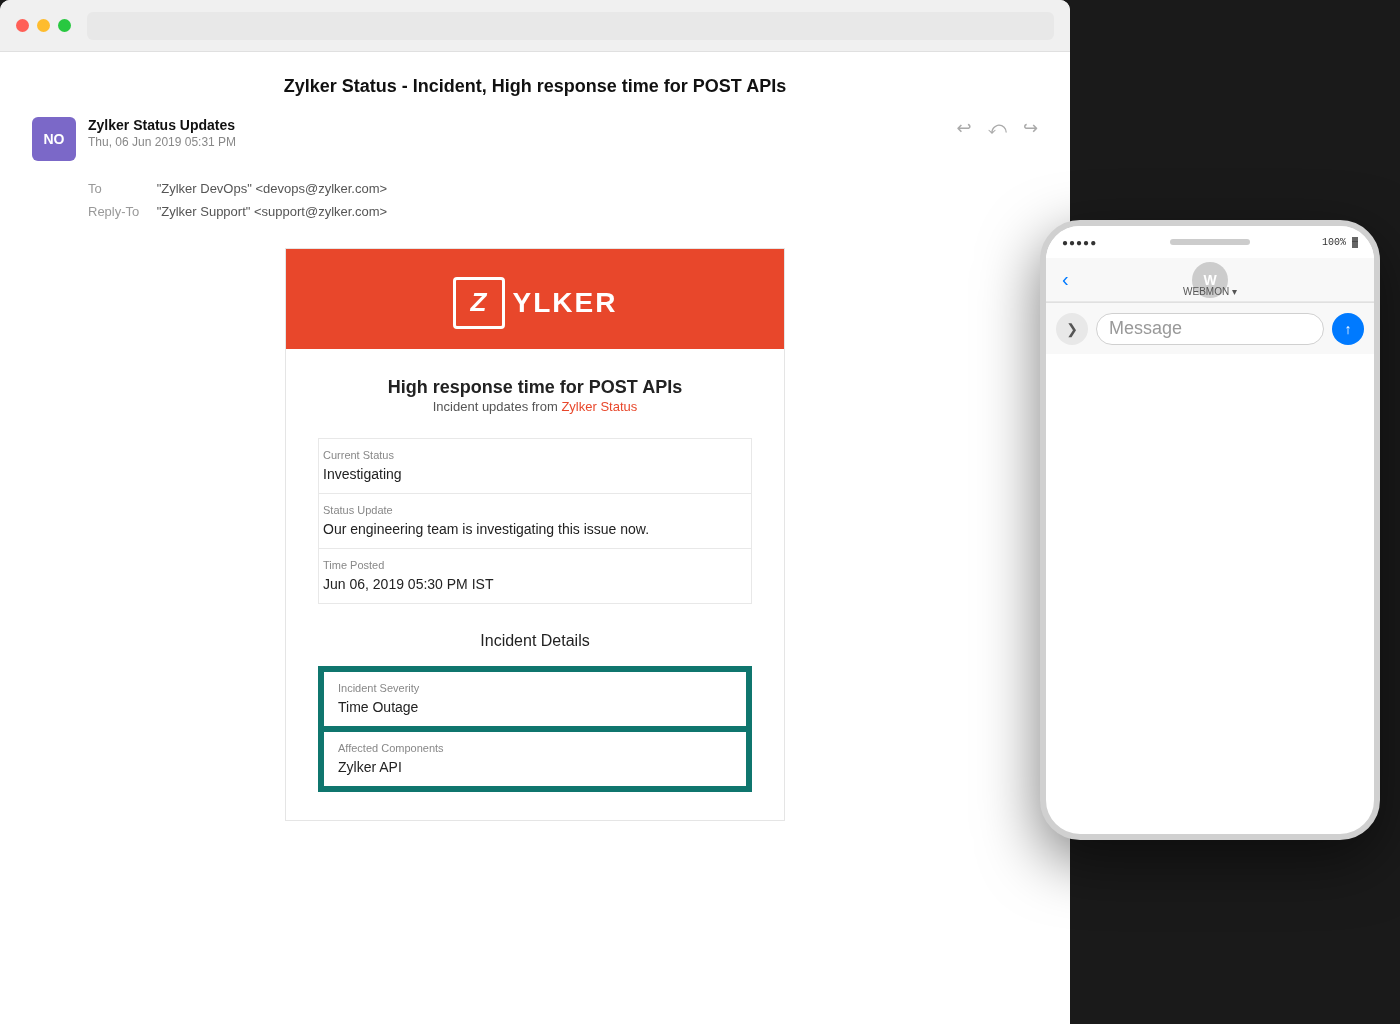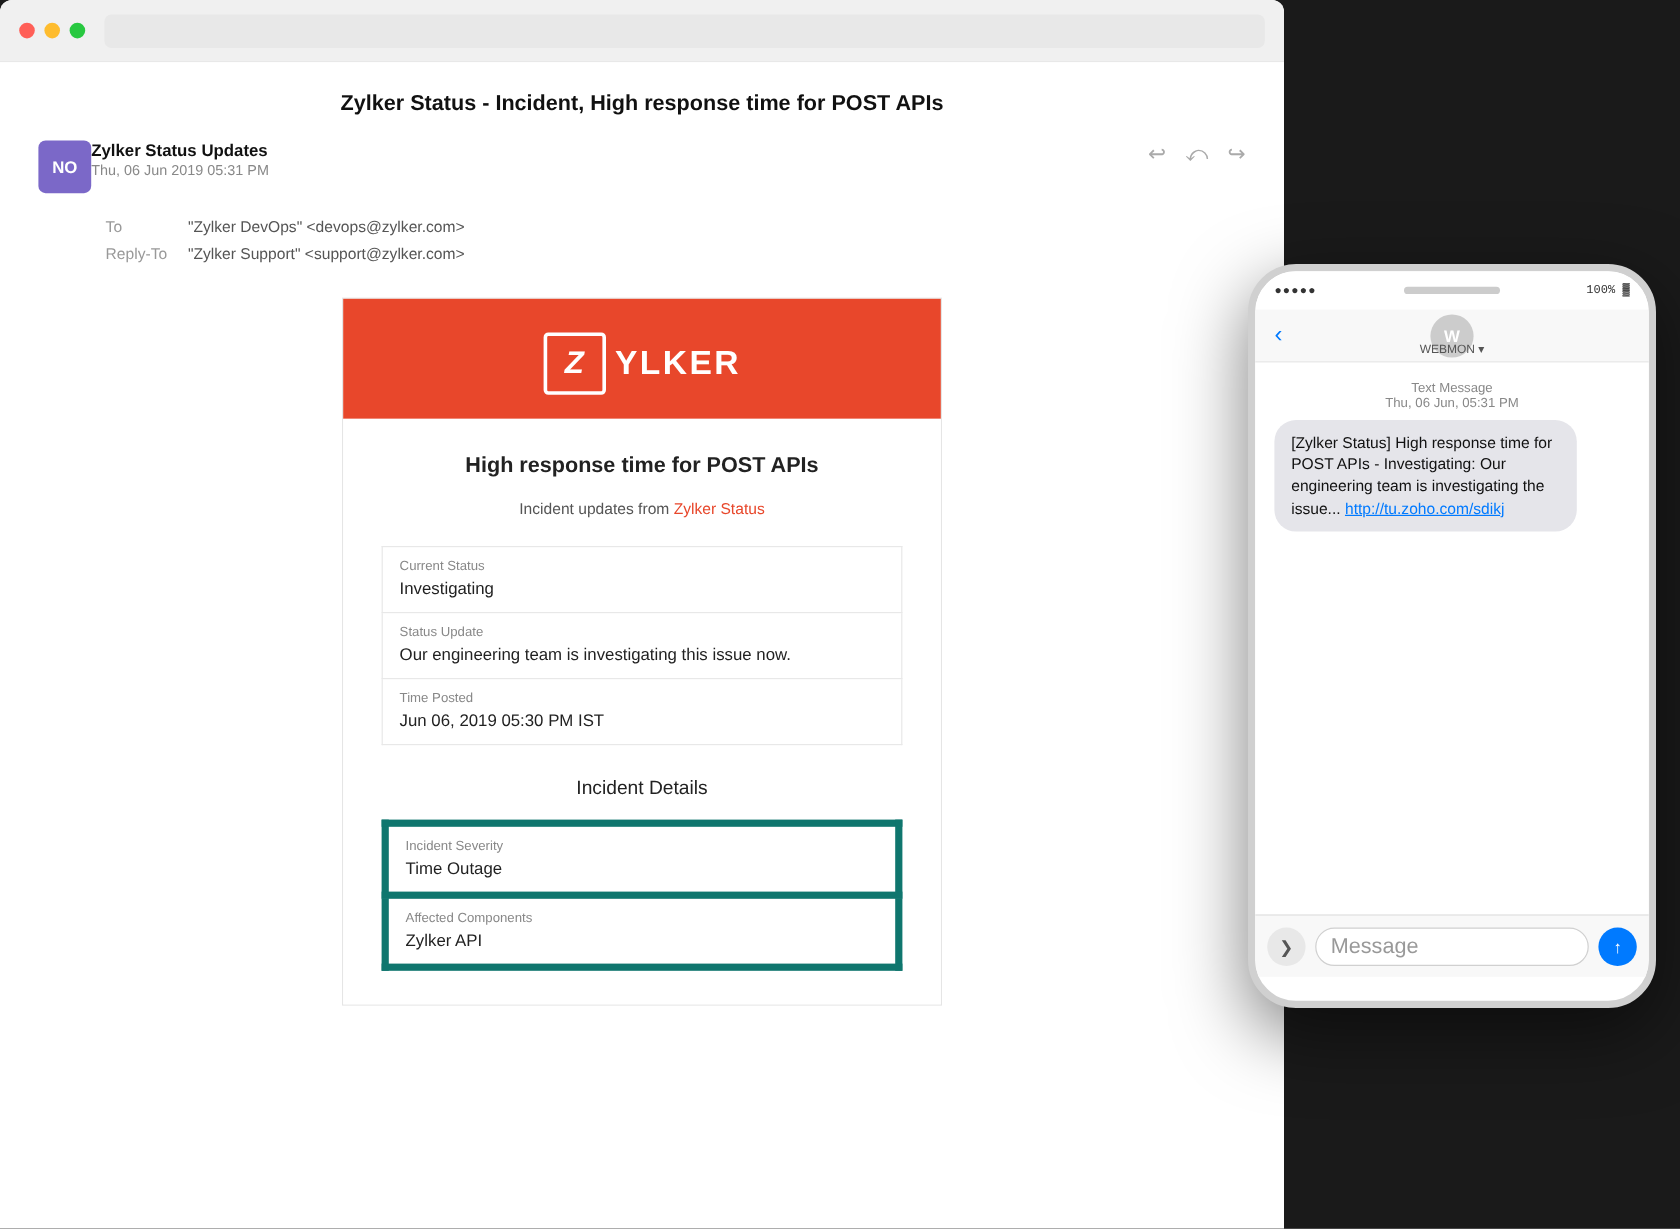--- a/index.html
+++ b/index.html
@@ -76,21 +76,21 @@
       height: 44px;
       background: #7b68c8;
       border-radius: 6px;
       display: flex;
       align-items: center;
       justify-content: center;
       color: white;
       font-weight: 700;
       font-size: 14px;
       flex-shrink: 0;
-      margin-right: 0;
+      margin-right: 12px;
     }
 
     .sender-info {
       flex: 1;
     }
 
     .sender-name {
       font-size: 14px;
       font-weight: 600;
       color: #111111;
@@ -176,21 +176,21 @@
     .email-template-body {
       background: white;
       padding: 28px 32px;
     }
 
     .incident-title {
       text-align: center;
       font-size: 18px;
       font-weight: 700;
       color: #222222;
-      margin-bottom: 18px;
+      margin-bottom: 1px;
     }
 
     .incident-source {
       text-align: center;
       font-size: 13px;
       color: #555555;
       margin-bottom: 24px;
     }
 
     .incident-source a {
@@ -199,21 +199,21 @@
     }
 
     .info-table {
       width: 100%;
       border-collapse: collapse;
       margin-bottom: 28px;
     }
 
     .info-table td {
       border: 1px solid #e8e8e8;
-      padding: 10px 14px;
+      padding: 10px 4px;
     }
 
     .info-label {
       font-size: 11px;
       color: #888888;
       display: block;
       margin-bottom: 4px;
     }
 
     .info-value {
@@ -522,30 +522,20 @@
   </div>
 
   <div class="phone-nav">
     <span class="phone-back">‹</span>
     <div class="phone-contact-icon">
       <span>W</span>
     </div>
     <span class="phone-contact-name">WEBMON ▾</span>
   </div>
 
-  <div class="phone-messages">
-    <div class="message-timestamp">
-      <div>Text Message</div>
-      <div>Thu, 06 Jun, 05:31 PM</div>
-    </div>
-    <div class="message-bubble">
-      <span>[Zylker Status] High response time for POST APIs - Investigating: Our engineering team is investigating the issue...</span>
-      <a href="#">http://tu.zoho.com/sdikj</a>
-    </div>
-  </div>
 
   <div class="phone-input-bar">
     <div class="phone-input-btn">
       <span>❯</span>
     </div>
     <div class="phone-input-field">
       <span>Message</span>
     </div>
     <div class="phone-send-btn">
       <span>↑</span>

